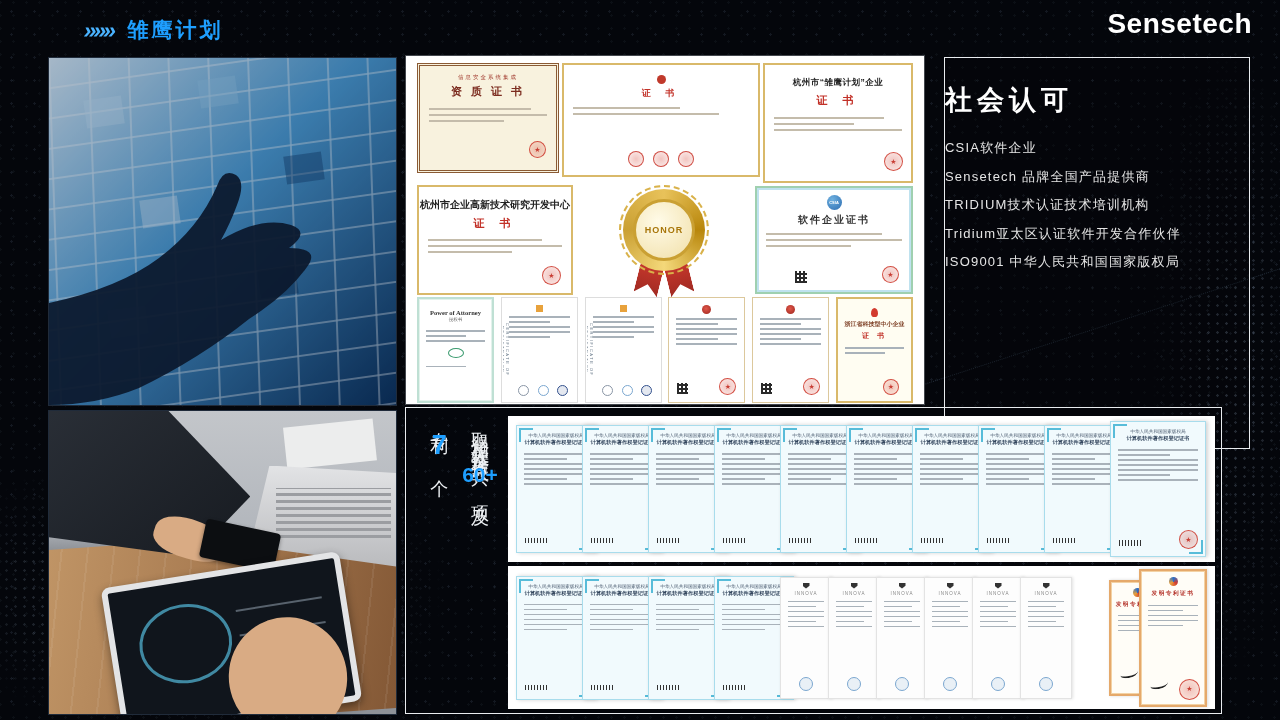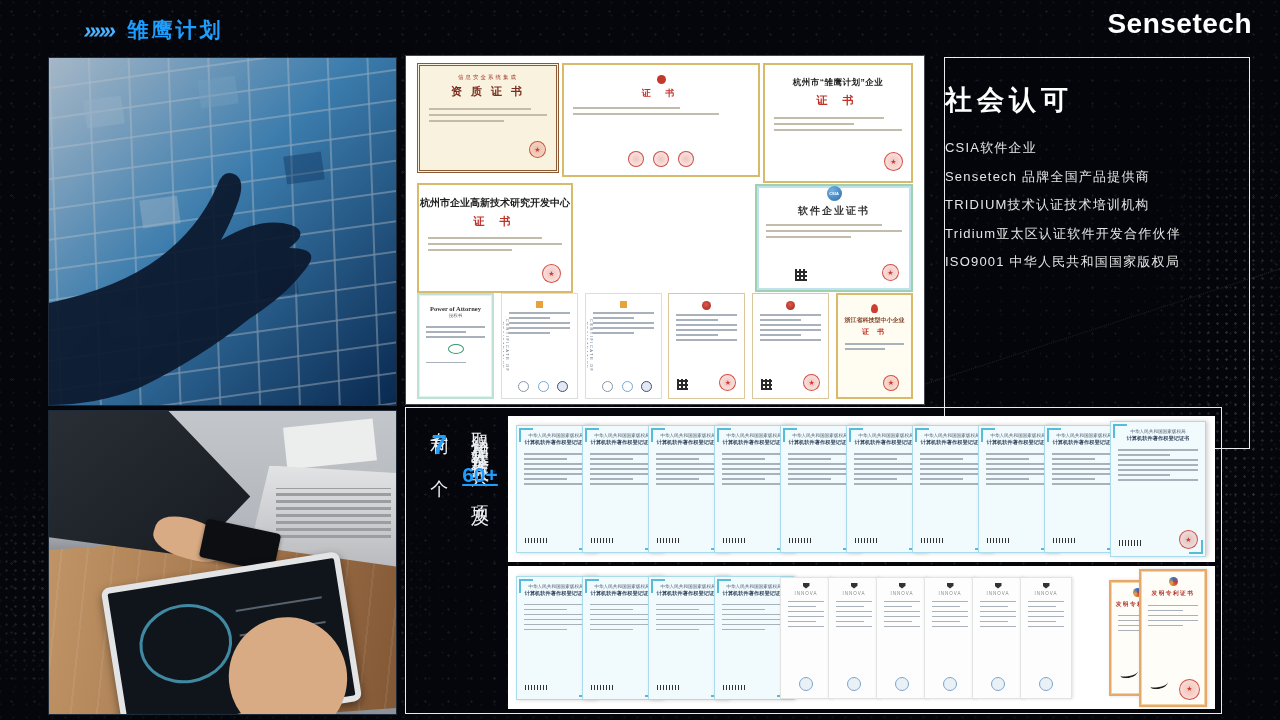--- a/index.html
+++ b/index.html
@@ -79,21 +79,21 @@
     background:radial-gradient(circle,rgba(210,60,45,.30),rgba(210,60,45,.08));}
 
   .cert-c{width:150px;height:120px;border:2px solid #d9b96a;text-align:center;padding-top:12px;}
   .cc-title{font-size:8.5px;font-weight:bold;color:#222;letter-spacing:.5px;}
   .cc-sub{font-size:11px;font-weight:bold;color:#c23128;letter-spacing:6px;margin-top:4px;}
 
   .cert-d{width:156px;height:110px;border:2px solid #d9b96a;text-align:center;padding-top:11px;}
   .cd-title{font-size:10px;font-weight:bold;color:#222;}
   .cd-sub{font-size:11px;font-weight:bold;color:#c23128;letter-spacing:6px;margin-top:4px;}
 
-  .cert-e{width:158px;height:108px;border:2px solid #9fd0b0;box-shadow:inset 0 0 0 2px #bfe2ef;text-align:center;}
+  .cert-e{width:158px;height:108px;border:2px solid #9fd0b0;box-shadow:inset 0 0 0 2px #bfe2ef;text-align:center;padding-top:7px;}
   .ce-globe{width:15px;height:15px;border-radius:50%;margin:0 auto;color:#fff;font-size:4px;font-weight:bold;
     display:flex;align-items:center;justify-content:center;background:radial-gradient(circle at 35% 30%,#6fb1e0,#2c6cb0);}
   .ce-title{font-size:10px;font-weight:bold;color:#333;letter-spacing:2px;margin-top:3px;}
 
   
   .medal{width:100px;height:114px;position:relative;flex:none;}
   .rib{position:absolute;bottom:2px;width:24px;height:40px;background:linear-gradient(#d23b2f,#a02a22);
     clip-path:polygon(0 0,100% 0,100% 100%,50% 74%,0 100%);}
   .rib.l{left:24px;transform:rotate(14deg);}
   .rib.r{right:24px;transform:rotate(-14deg);}
@@ -126,21 +126,21 @@
   .zj-flame{width:7px;height:9px;background:#d23b2f;border-radius:50% 50% 50% 50%/60% 60% 40% 40%;margin:0 auto 3px;}
   .zj-title{font-size:6px;font-weight:bold;color:#7c3d22;}
   .zj-sub{font-size:7px;font-weight:bold;color:#c23128;letter-spacing:3px;margin-top:2px;}
 
   
   .vcols{position:absolute;left:12px;top:10px;width:90px;display:flex;justify-content:center;gap:12px;}
   .vcol{display:flex;flex-direction:column;align-items:center;}
   .vtxt{writing-mode:vertical-rl;text-orientation:upright;color:#eef1f4;font-size:18px;letter-spacing:4px;line-height:22px;}
   .vnum{color:#1e9fff;font-weight:bold;line-height:1;margin:6px 0;}
   .n7{font-size:27px;}
-  .n60{font-size:21px;text-decoration:underline;}
+  .n60{font-size:21px;}
   .strip{position:absolute;left:102px;right:6px;background:#fff;display:flex;align-items:center;
     padding:6px 8px;box-sizing:border-box;overflow:hidden;}
   .strip1{top:8px;height:146px;}
   .strip2{top:158px;height:143px;}
   .cgroup{display:contents;}
 
   .ccert{width:80px;height:128px;background:#f1fafd;border:1px solid #a8dcec;box-shadow:2px 0 4px rgba(0,0,0,.18);
     margin-right:-14px;position:relative;flex:none;box-sizing:border-box;padding-top:6px;text-align:center;}
   .ccert::before,.ccert::after{content:"";position:absolute;width:12px;height:12px;border:2px solid #57bcd9;}
   .ccert::before{left:2px;top:2px;border-right:none;border-bottom:none;}
@@ -272,20 +272,29 @@
 
   <div class="cp-row r2">
     <div class="cert cert-d">
       <div class="cd-title">杭州市企业高新技术研究开发中心</div>
       <div class="cd-sub">证 书</div>
       <span class="tl m" style="margin-top:8px"></span>
         <span class="tl"></span>
         <span class="tl s"></span>
       <div class="seal" style="width:17px;height:17px;right:10px;bottom:8px"></div>
     </div>
+    <div class="medal">
+      <div class="rib l"></div>
+      <div class="rib r"></div>
+      <div class="mring">
+        <div class="mface">
+          <span class="mtext">HONOR</span>
+        </div>
+      </div>
+    </div>
     <div class="cert cert-e">
       <div class="ce-globe">CSIA</div>
       <div class="ce-title">软件企业证书</div>
       <span class="tl m" style="margin-top:6px"></span>
         <span class="tl"></span>
         <span class="tl s"></span>
       <div class="qr" style="width:12px;height:12px;left:38px;bottom:9px"></div>
       <div class="seal" style="width:15px;height:15px;right:12px;bottom:9px"></div>
     </div>
   </div>

